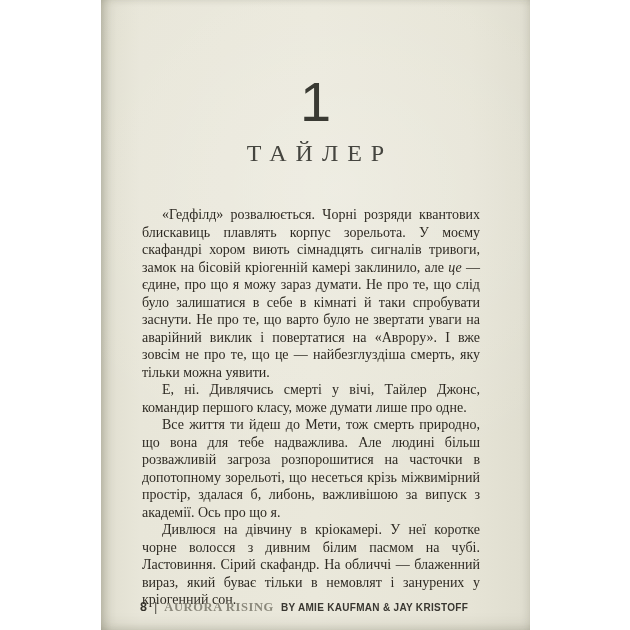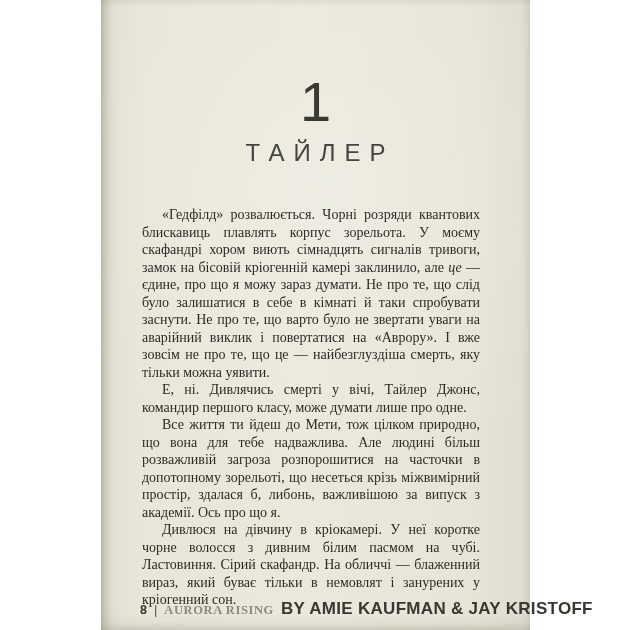--- a/index.html
+++ b/index.html
@@ -46,21 +46,21 @@
     line-height: 56px;
     color: #3a3a33;
   }
   .chapter-title {
     position: absolute;
     left: 0;
     top: 139px;
     width: 100%;
     text-align: center;
     text-indent: 9px; 
-    font-family: Liberation Sans, sans-serif;
+    font-family: Liberation Serif, serif;
     font-weight: 300;
     font-size: 24px;
     line-height: 28px;
     letter-spacing: 9px;
     color: #45453f;
   }
   .body-text {
     position: absolute;
     left: 41px;
     top: 206px;
@@ -101,36 +101,36 @@
     font-family: "Liberation Serif", serif;
     font-weight: 700;
     font-size: 12.5px;
     letter-spacing: 0.6px;
     color: #8b897c;
     text-align: right;
   }
   .footer .byline {
     font-family: "Liberation Sans", sans-serif;
     font-weight: 600;
-    font-size: 17px;
+    font-size: 10px;
     letter-spacing: 0.3px;
     color: #393731;
   }
 </style>
 </head>
 <body>
 
 <div class="stage">
   <div class="page-photo">
     <div class="chapter-number">1</div>
     <div class="chapter-title">ТАЙЛЕР</div>
     <div class="body-text">
         <p><span>«Гедфілд» розвалюється. Чорні розряди квантових блискавиць плавлять корпус зорельота. У моєму скафандрі хором виють сімнадцять сигналів тривоги, замок на бісовій кріогенній камері заклинило, але </span><span style="font-style: italic;">це</span><span> — єдине, про що я можу зараз думати. Не про те, що слід було залишатися в себе в кімнаті й таки спробувати заснути. Не про те, що варто було не звертати уваги на аварійний виклик і повертатися на «Аврору». І вже зовсім не про те, що це — найбезглуздіша смерть, яку тільки можна уявити.</span></p>
         <p><span>Е, ні. Дивлячись смерті у вічі, Тайлер Джонс, командир першого класу, може думати лише про одне.</span></p>
-        <p><span>Все життя ти йдеш до Мети, тож цілком природно, що вона для тебе надважлива. Але людині більш розважливій загроза розпорошитися на часточки в допотопному зорельоті, що несеться крізь міжвимірний простір, здалася б, либонь, важливішою за випуск з академії. Ось про що я.</span></p>
+        <p><span>Все життя ти йдеш до Мети, тож смерть природно, що вона для тебе надважлива. Але людині більш розважливій загроза розпорошитися на часточки в допотопному зорельоті, що несеться крізь міжвимірний простір, здалася б, либонь, важливішою за випуск з академії. Ось про що я.</span></p>
         <p><span>Дивлюся на дівчину в кріокамері. У неї коротке чорне волосся з дивним білим пасмом на чубі. Ластовиння. Сірий скафандр. На обличчі — блаженний вираз, який буває тільки в немовлят і занурених у кріогенний сон.</span></p>
       </div>
     <div class="footer">
       <span class="page-num">8</span>
       <span class="divider">|</span>
       <span class="book-title">AURORA RISING</span>
       <span class="byline">BY AMIE KAUFMAN &amp; JAY KRISTOFF</span>
     </div>
   </div>
 </div>

